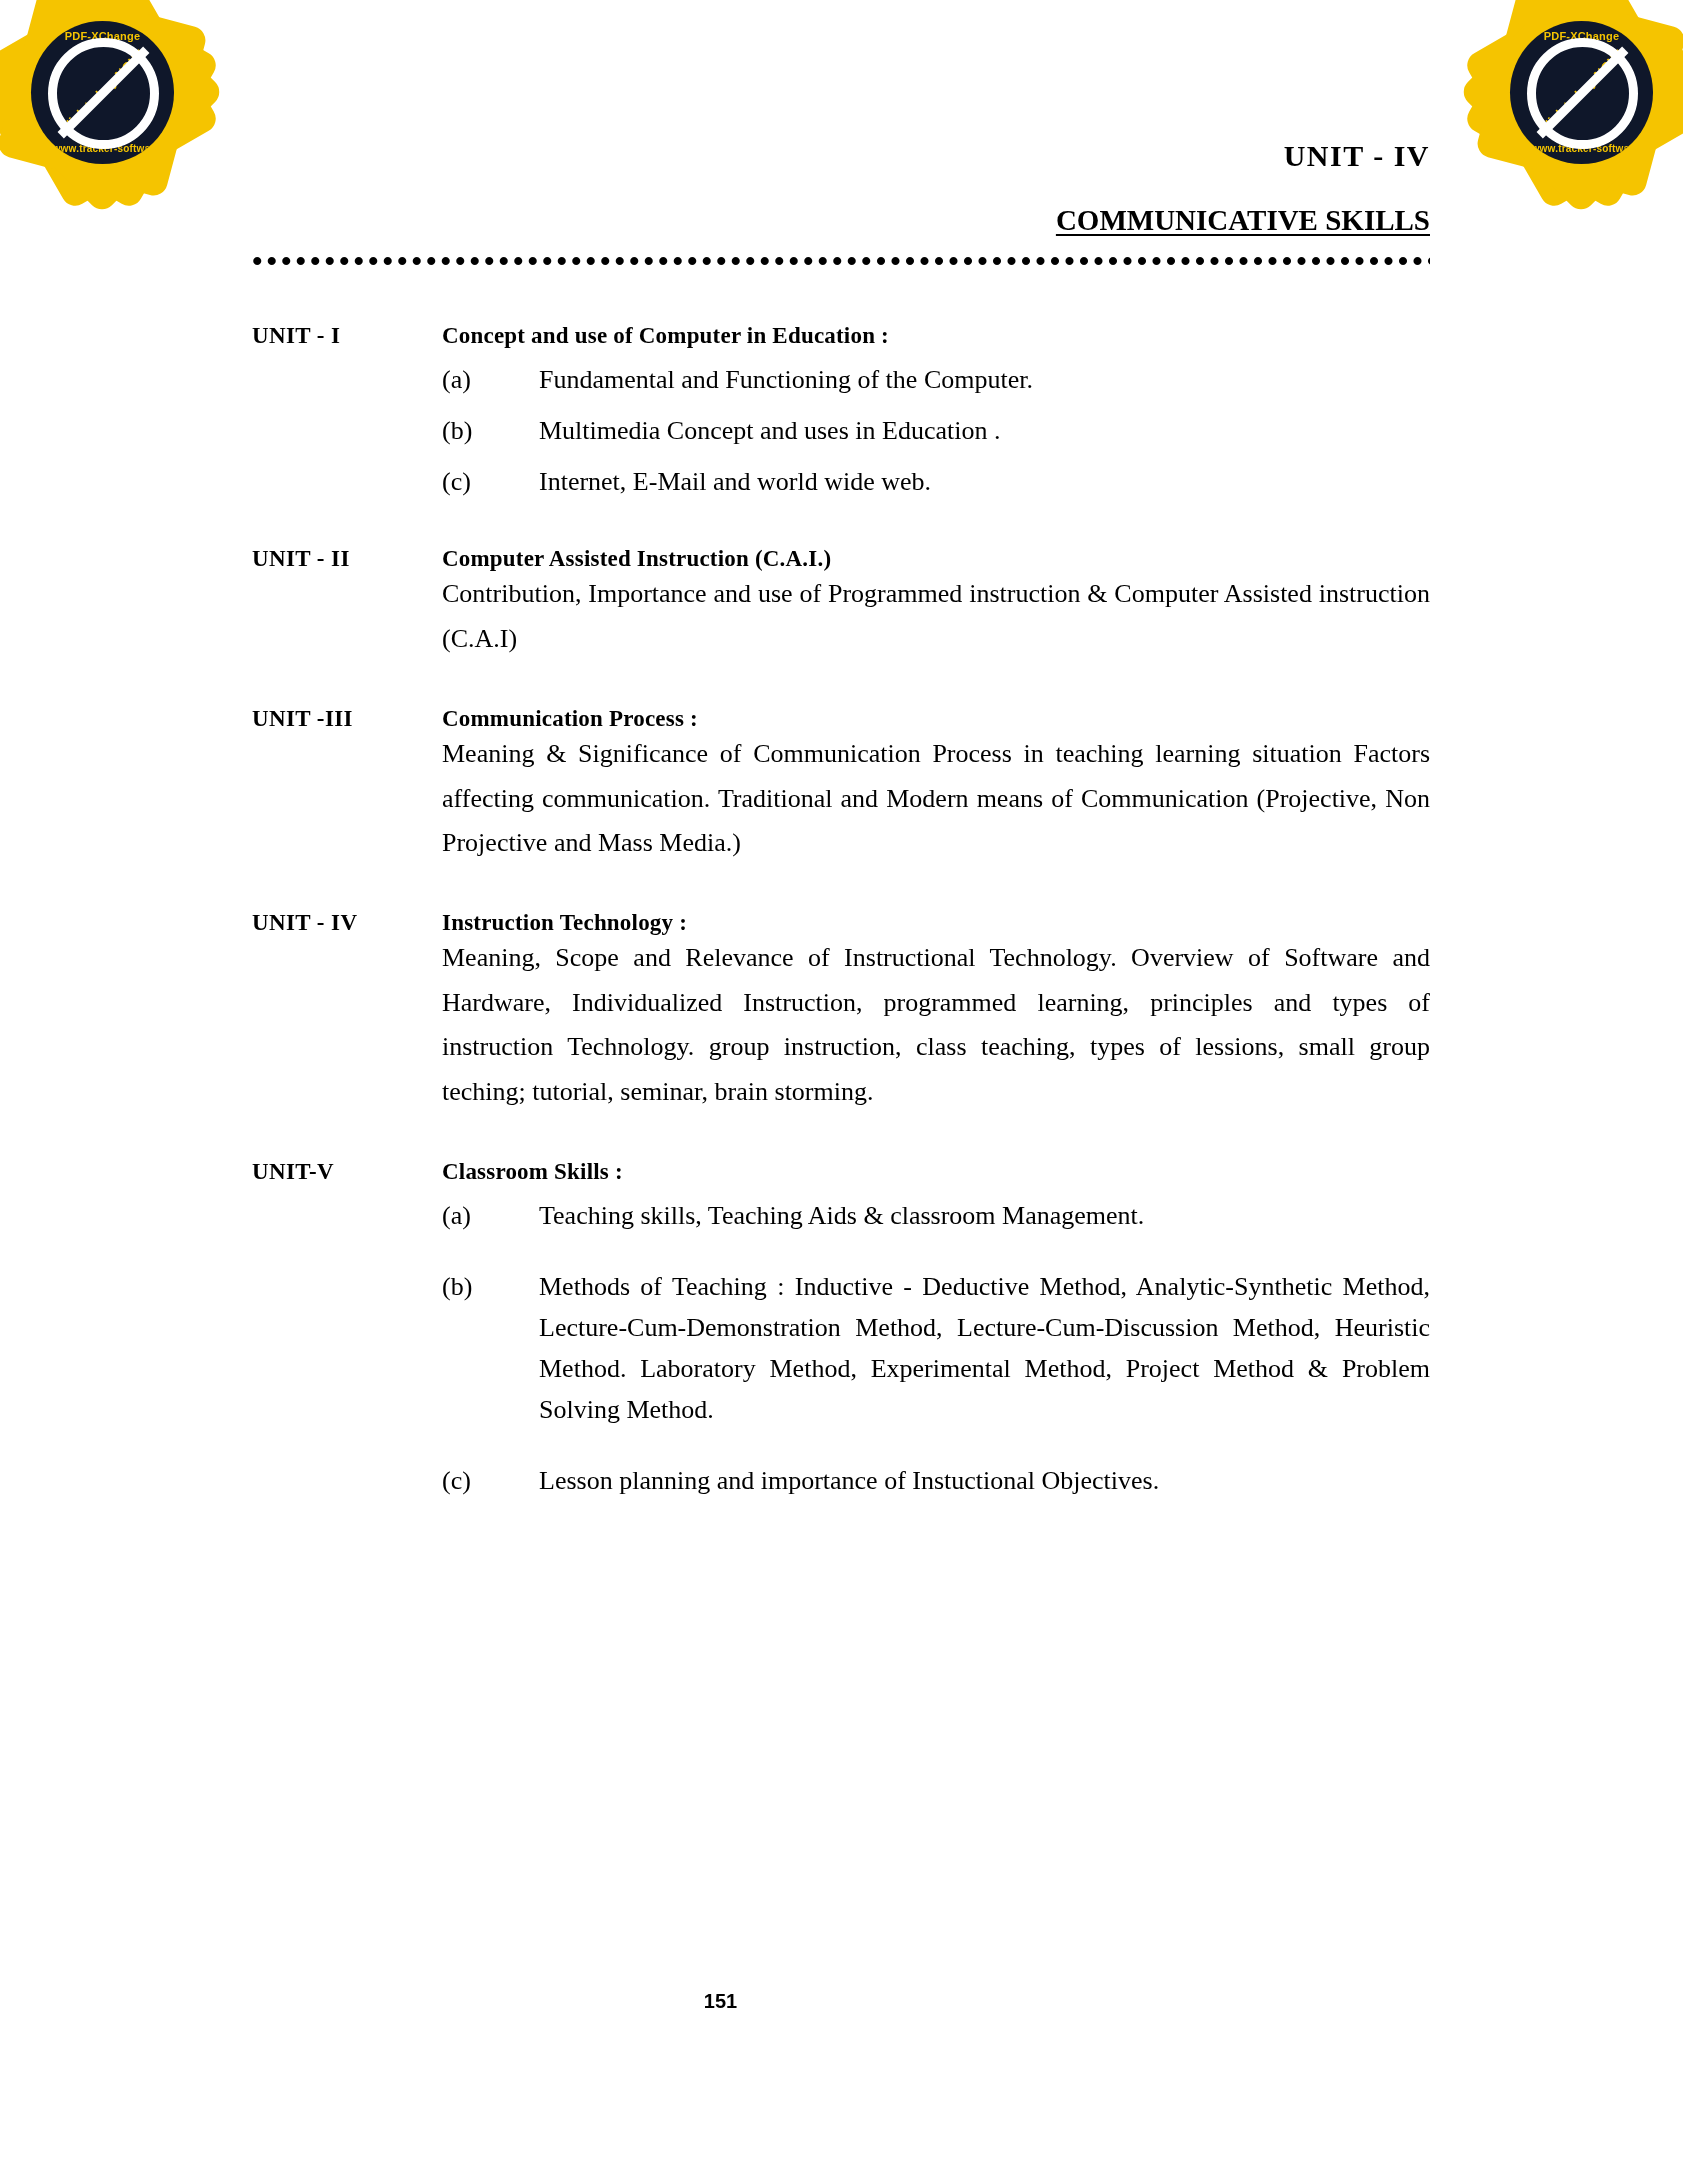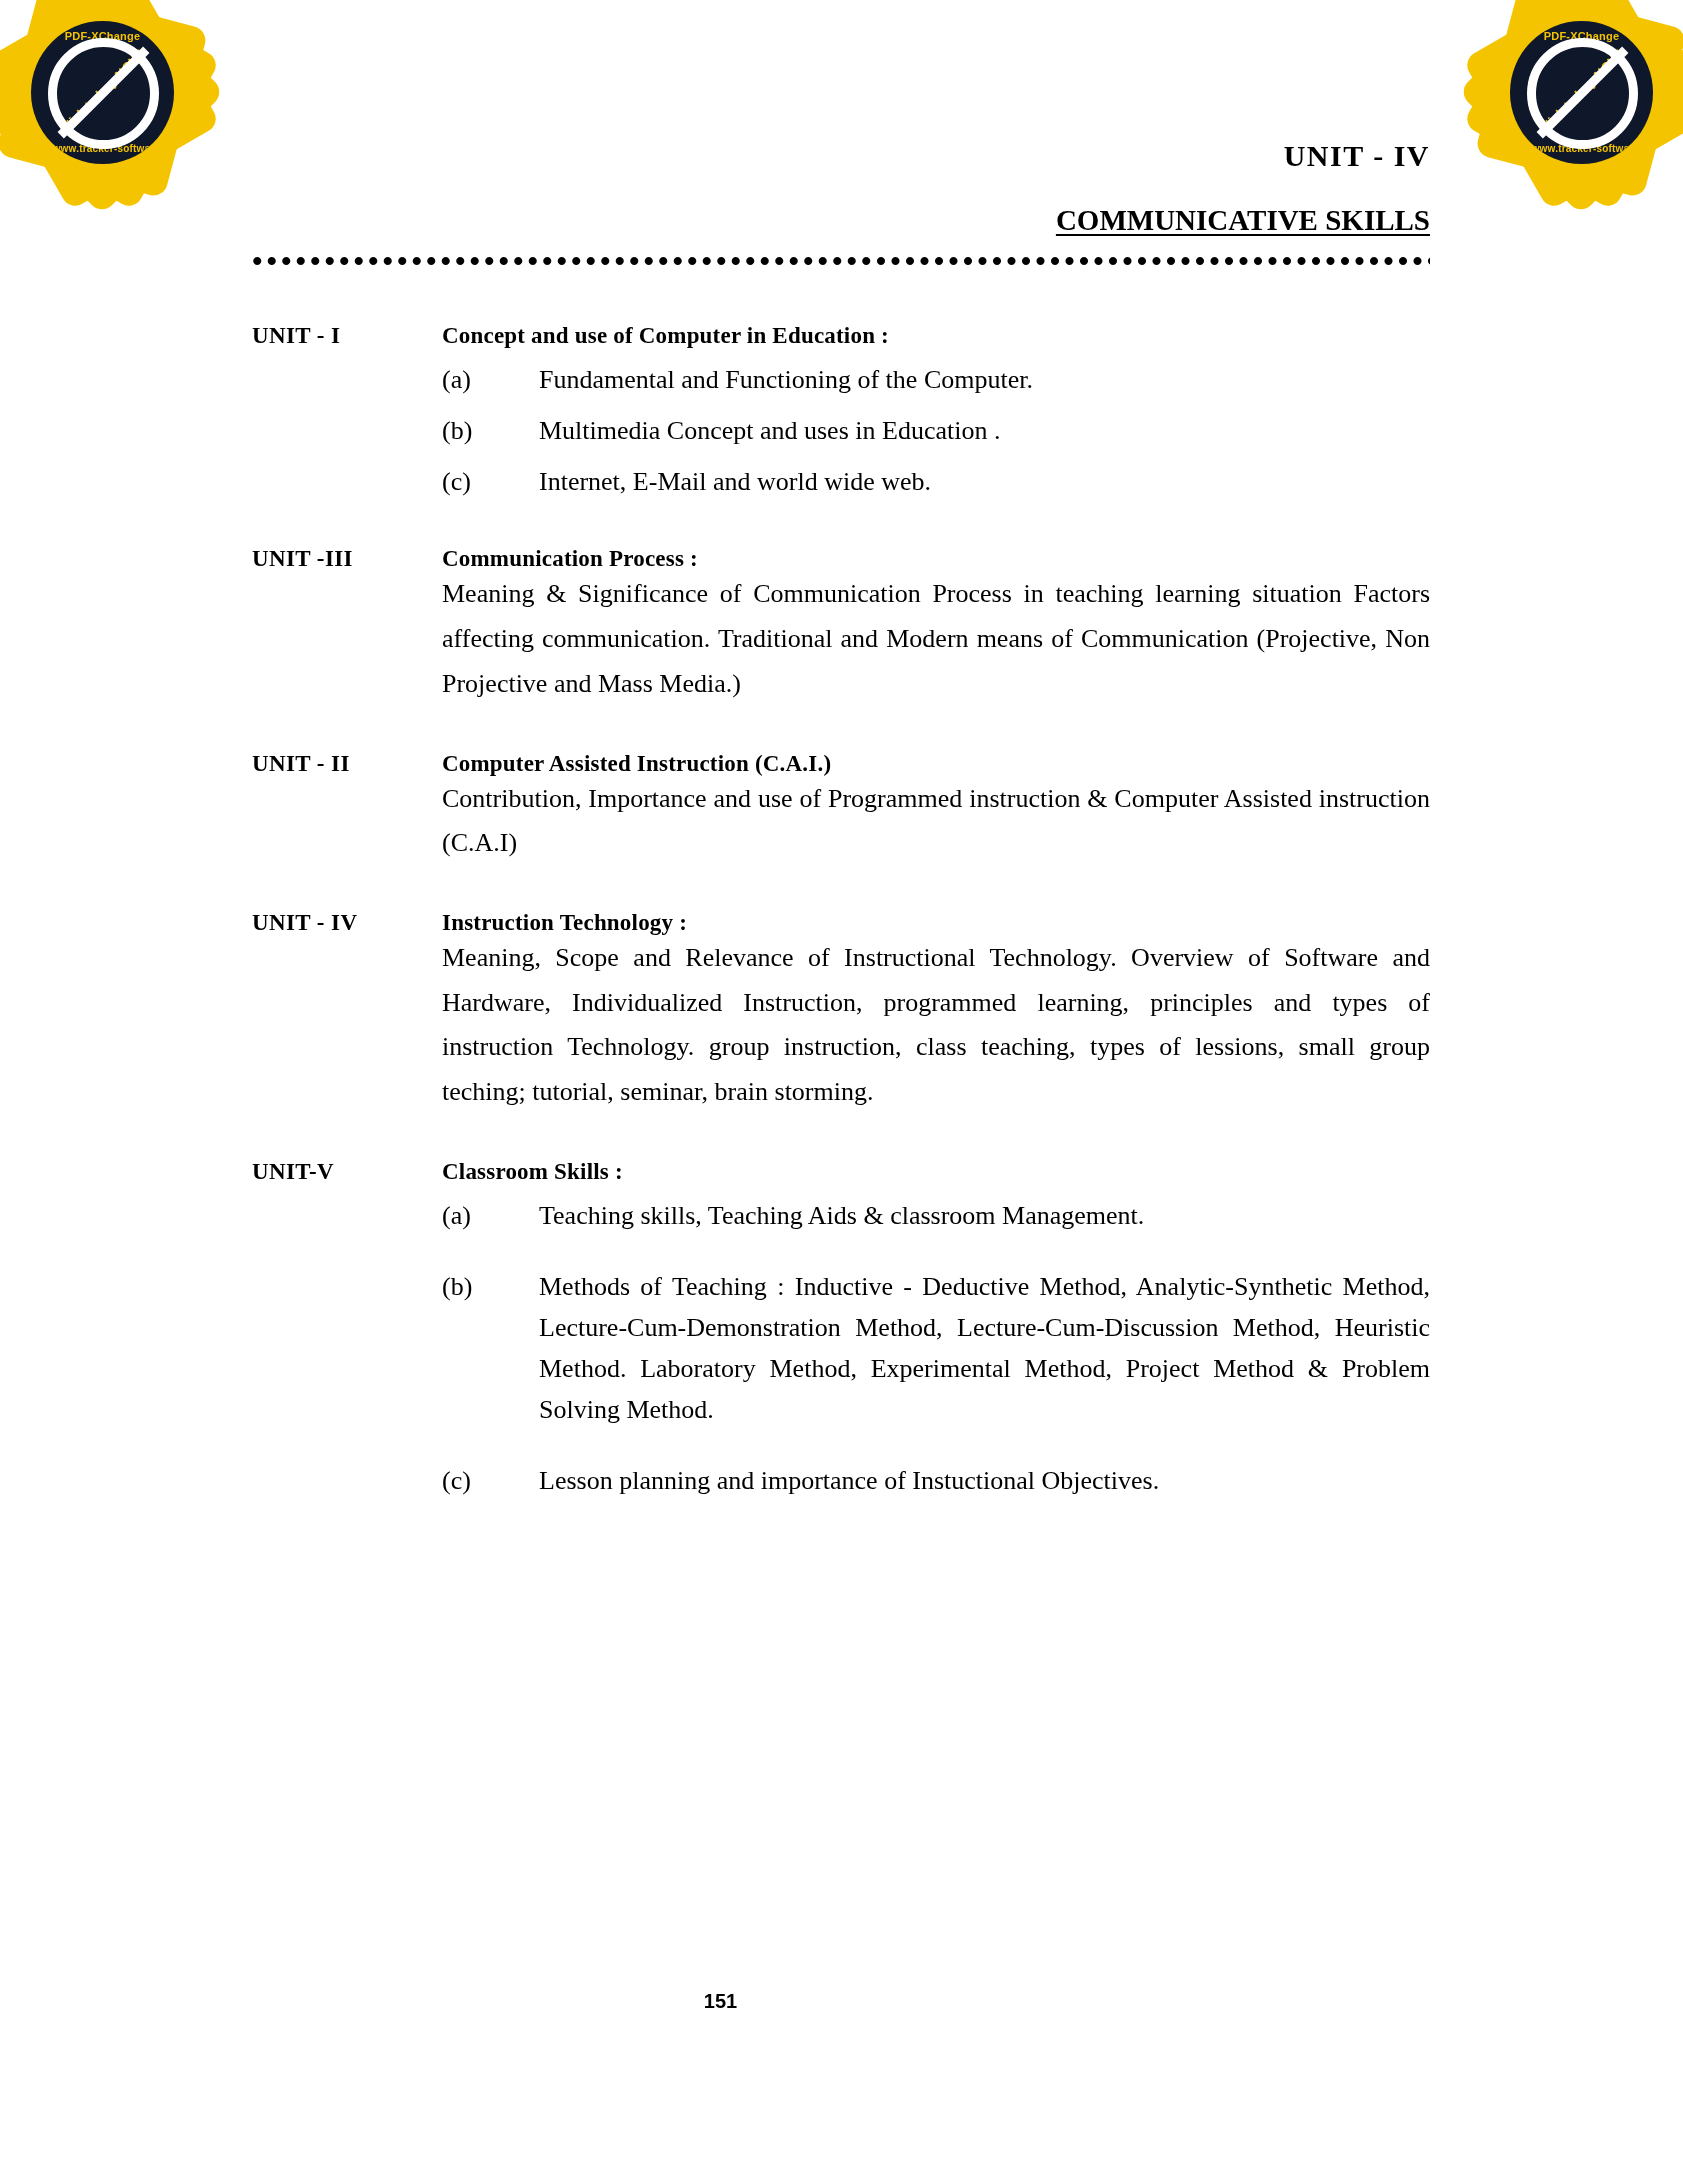--- a/index.html
+++ b/index.html
@@ -280,32 +280,32 @@
         </div>
         <div class="sub-item">
           <span class="marker">(c)</span>
           <span class="sub-text">Internet, E-Mail and world wide web.</span>
         </div>
       </div>
     </div>
 
     <div class="unit-block">
       <div class="unit-head">
+        <span class="unit-no">UNIT -  II</span>
+        <span class="unit-title">Computer Assisted Instruction (C.A.I.)</span>
+      </div>
+      <div class="unit-body spaced">Contribution, Importance and use of Programmed instruction &amp; Computer Assisted instruction (C.A.I)</div>
+    </div>
+
+    <div class="unit-block">
+      <div class="unit-head">
         <span class="unit-no">UNIT -III</span>
         <span class="unit-title">Communication Process :</span>
       </div>
       <div class="unit-body spaced">Meaning &amp; Significance of Communication Process in teaching learning situation Factors affecting communication. Traditional and Modern means of Communication (Projective, Non Projective and Mass Media.)</div>
-    </div>
-
-    <div class="unit-block">
-      <div class="unit-head">
-        <span class="unit-no">UNIT -  II</span>
-        <span class="unit-title">Computer Assisted Instruction (C.A.I.)</span>
-      </div>
-      <div class="unit-body spaced">Contribution, Importance and use of Programmed instruction &amp; Computer Assisted instruction (C.A.I)</div>
     </div>
 
     <div class="unit-block">
       <div class="unit-head">
         <span class="unit-no">UNIT - IV</span>
         <span class="unit-title">Instruction Technology :</span>
       </div>
       <div class="unit-body spaced">Meaning, Scope and Relevance of Instructional Technology. Overview of Software and Hardware, Individualized Instruction, programmed learning, principles and types of instruction Technology. group instruction, class teaching, types of lessions, small group teching; tutorial, seminar, brain storming.</div>
     </div>
 

